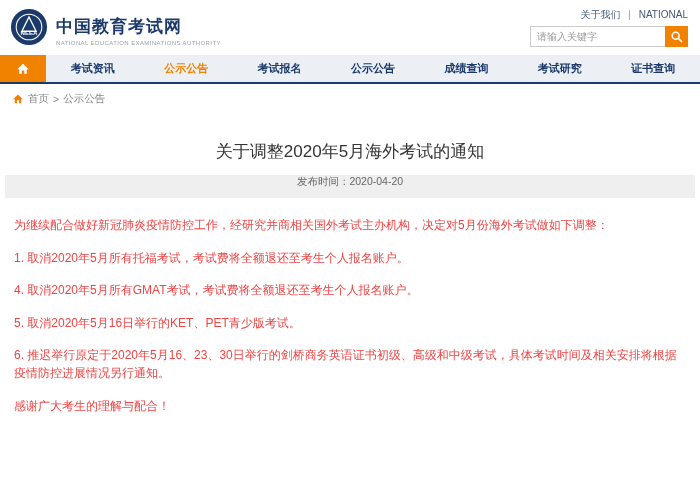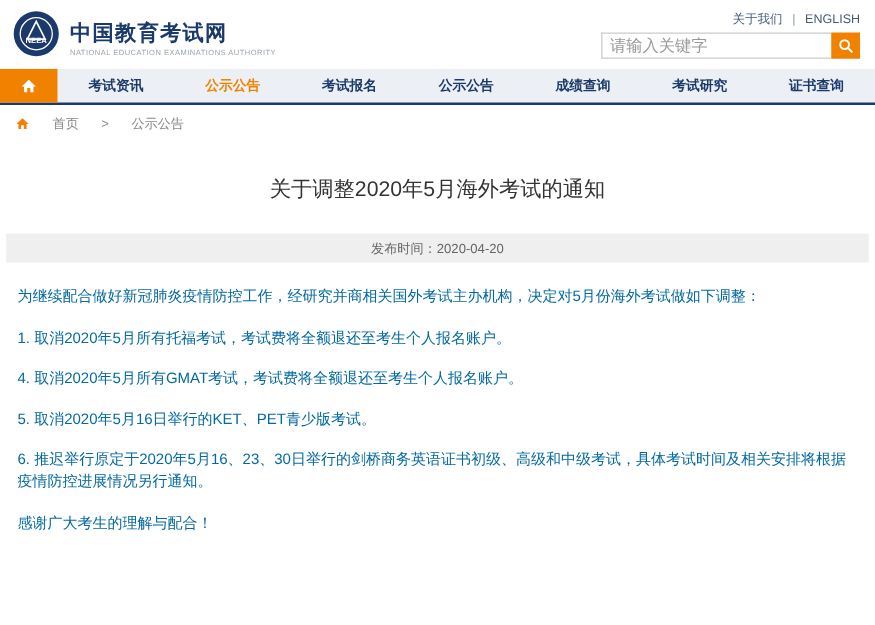--- a/index.html
+++ b/index.html
@@ -10,47 +10,47 @@
   .header { position:relative; height:55px; background:#fff; }
   .logo-wrap { position:absolute; left:10px; top:8px; display:flex; align-items:flex-end; cursor:pointer; }
   .logo-badge { width:38px; height:38px; flex:0 0 38px; }
   .site-text { margin-left:8px; }
   .site-name { font-size:17px; font-weight:bold; color:#1B3A6B; letter-spacing:1px; }
   .site-sub { font-size:6px; color:#9aa3ad; letter-spacing:0.4px; margin-top:2px; }
   .top-links { position:absolute; right:12px; top:8px; font-size:10px; color:#44597a; }
   .top-links a { color:#44597a; text-decoration:none; cursor:pointer; }
   .top-links .sep { margin:0 5px; color:#8ea0b8; }
   .search-box { position:absolute; right:12px; top:26px; display:flex; }
-  .search-input { width:184px; height:21px; border:1px solid #ccc; border-right:none;
-                  font-size:13px; padding:0 6px; color:#555; outline:none;font-family:Liberation Serif, serif; }
+  .search-input { width:135px; height:21px; border:1px solid #ccc; border-right:none;
+                  font-size:10px; padding:0 6px; color:#555; outline:none;font-family:Liberation Serif, serif; }
   .search-input::placeholder { color:#999; }
   .search-btn { width:23px; height:21px; background:#F08200; border:none; cursor:pointer;
                 display:flex; align-items:center; justify-content:center; }
 
   
   .nav { display:flex; height:29px; background:#ECF0F5; border-bottom:2px solid #1B3A6B; }
   .nav-home { width:46px; background:#F08200; display:flex; align-items:center; justify-content:center; cursor:pointer; }
   .nav-item { flex:1; display:flex; align-items:center; justify-content:center;
               font-size:11px; font-weight:bold; color:#1B3A6B; cursor:pointer; }
   .nav-item.active { color:#F08200; }
 
   
   .breadcrumb { display:flex; align-items:center; padding:8px 12px 6px 12px;
-                font-size:10.5px; color:#888;gap:14px; }
+                font-size:10.5px; color:#888; }
   .breadcrumb .crumb-home-icon { margin-right:4px; display:inline-flex; }
   .breadcrumb a { color:#888; text-decoration:none; cursor:pointer; }
   .breadcrumb .bsep { margin:0 4px; }
 
   
   .article-title { text-align:center; font-size:17px; font-weight:500; color:#333; margin-top:28px; }
-  .date-bar { margin:24px 5px 0 5px; height:23px; background:#EFEFEF;
-              display:flex; align-items:center; justify-content:center;
+  .date-bar { margin:12px 5px 0 5px; height:23px; background:#EFEFEF;
+              display:flex; align-items:flex-start; justify-content:center;
               font-size:10.5px; color:#666; }
   .content { padding:18px 14px 0 14px; }
-  .content p { font-size:12px; color:#0369a1; line-height:1.5; margin-bottom:14.5px; }
+  .content p { font-size:12px; color:#ef4444; line-height:1.5; margin-bottom:14.5px; }
 </style>
 </head>
 <body>
 
 <div class="header">
   <div class="logo-wrap">
     <svg class="logo-badge" viewBox="0 0 40 40">
       <circle cx="20" cy="20" r="19" fill="#1B3A6B"></circle>
       <circle cx="20" cy="20" r="13.5" fill="none" stroke="#ffffff" stroke-width="1.1"></circle>
       <path d="M20 9.5 L27.5 24.5 L12.5 24.5 Z" fill="none" stroke="#ffffff" stroke-width="1.4"></path>
@@ -58,21 +58,21 @@
     </svg>
     <div class="site-text">
       <div class="site-name">中国教育考试网</div>
       <div class="site-sub">NATIONAL EDUCATION EXAMINATIONS AUTHORITY</div>
     </div>
   </div>
 
   <div class="top-links">
     <a>关于我们</a>
     <span class="sep">|</span>
-    <a>ENGLISH</a>
+    <a>NATIONAL</a>
   </div>
 
   <div class="search-box">
     <input class="search-input" type="text" placeholder="请输入关键字" style="">
     <button class="search-btn">
       <svg width="14" height="14" viewBox="0 0 16 16">
         <circle cx="6.5" cy="6.5" r="4" fill="none" stroke="#ffffff" stroke-width="1.8"></circle>
         <line x1="9.6" y1="9.6" x2="13.6" y2="13.6" stroke="#ffffff" stroke-width="1.8"></line>
       </svg>
     </button>

